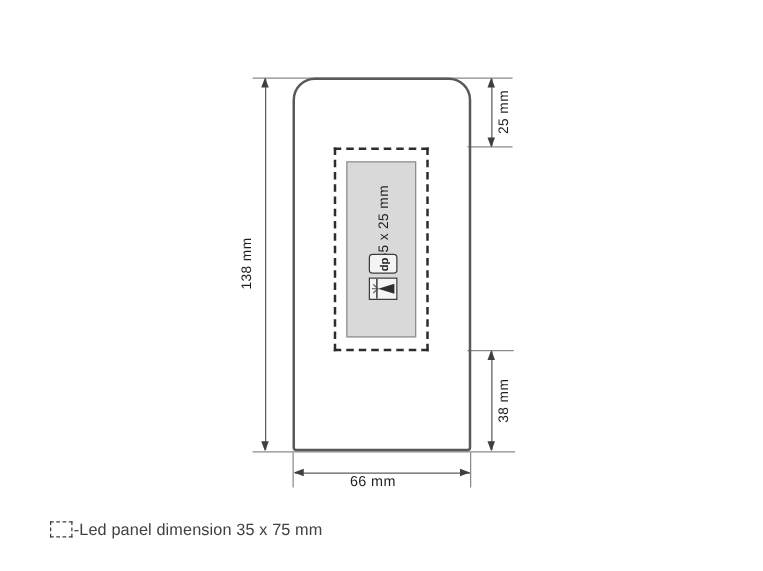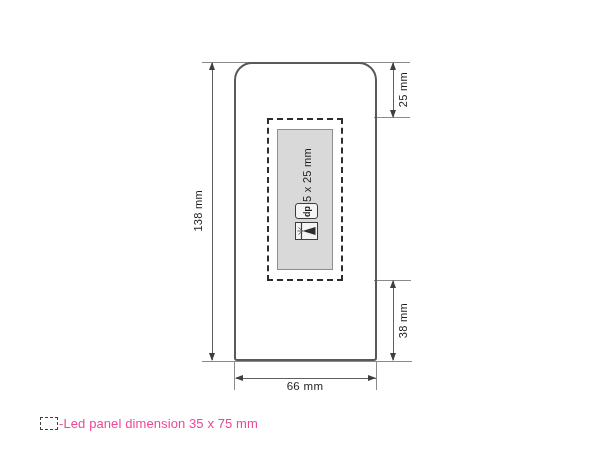--- a/index.html
+++ b/index.html
@@ -29,31 +29,31 @@
     position:absolute;left:267px;top:118px;width:76px;height:163px;
     border:2px dashed #2d2d2d;box-sizing:border-box;
   }
   .print-panel{
     position:absolute;left:277px;top:129px;width:56px;height:141px;
     background:#d9d9d9;border:1px solid #8e8e8e;box-sizing:border-box;
   }
   
   .vtext{writing-mode:vertical-rl;transform:rotate(180deg);font-size:11px;color:#1e1e1e;letter-spacing:.3px;white-space:nowrap;}
   .vlabel{position:absolute;display:flex;align-items:center;justify-content:center;}
-  .hlabel{position:absolute;font-size:11.5px;color:#1e1e1e;text-align:center;letter-spacing:.3px;}
+  .hlabel{position:absolute;font-size:11.5px;color:#1e1e1e;letter-spacing:.3px;}
   
   .panel-size-label{position:absolute;left:20px;top:20px;width:17px;height:56px;display:flex;align-items:center;justify-content:center;}
   .mini-icon{position:absolute;box-sizing:border-box;border:1px solid #3c3c3c;background:#f4f4f4;display:flex;align-items:center;justify-content:center;}
   .icon-dp{left:17px;top:73px;width:23px;height:16px;border-radius:3px;}
   .icon-dp .vtext{font-size:9px;font-weight:bold;letter-spacing:0;}
   .icon-laser{left:17px;top:92px;width:23px;height:18px;}
   
   .legend{position:absolute;left:40px;top:416px;display:flex;align-items:center;}
   .legend-swatch{width:18px;height:13px;border:1.5px dashed #3f3f3f;box-sizing:border-box;margin-right:1px;}
-  .legend-text{font-size:13px;color:#ec4899;letter-spacing:.1px;}
+  .legend-text{font-size:13px;color:#404040;letter-spacing:.1px;}
 </style>
 </head>
 <body>
 
 <div class="canvas">
 
   <div class="hline" style="left:202px;top:62px;width:208px;"></div>
   <div class="hline" style="left:202px;top:361px;width:210px;"></div>
   <div class="hline" style="left:374px;top:117px;width:36px;"></div>
   <div class="hline" style="left:374px;top:280px;width:37px;"></div>

